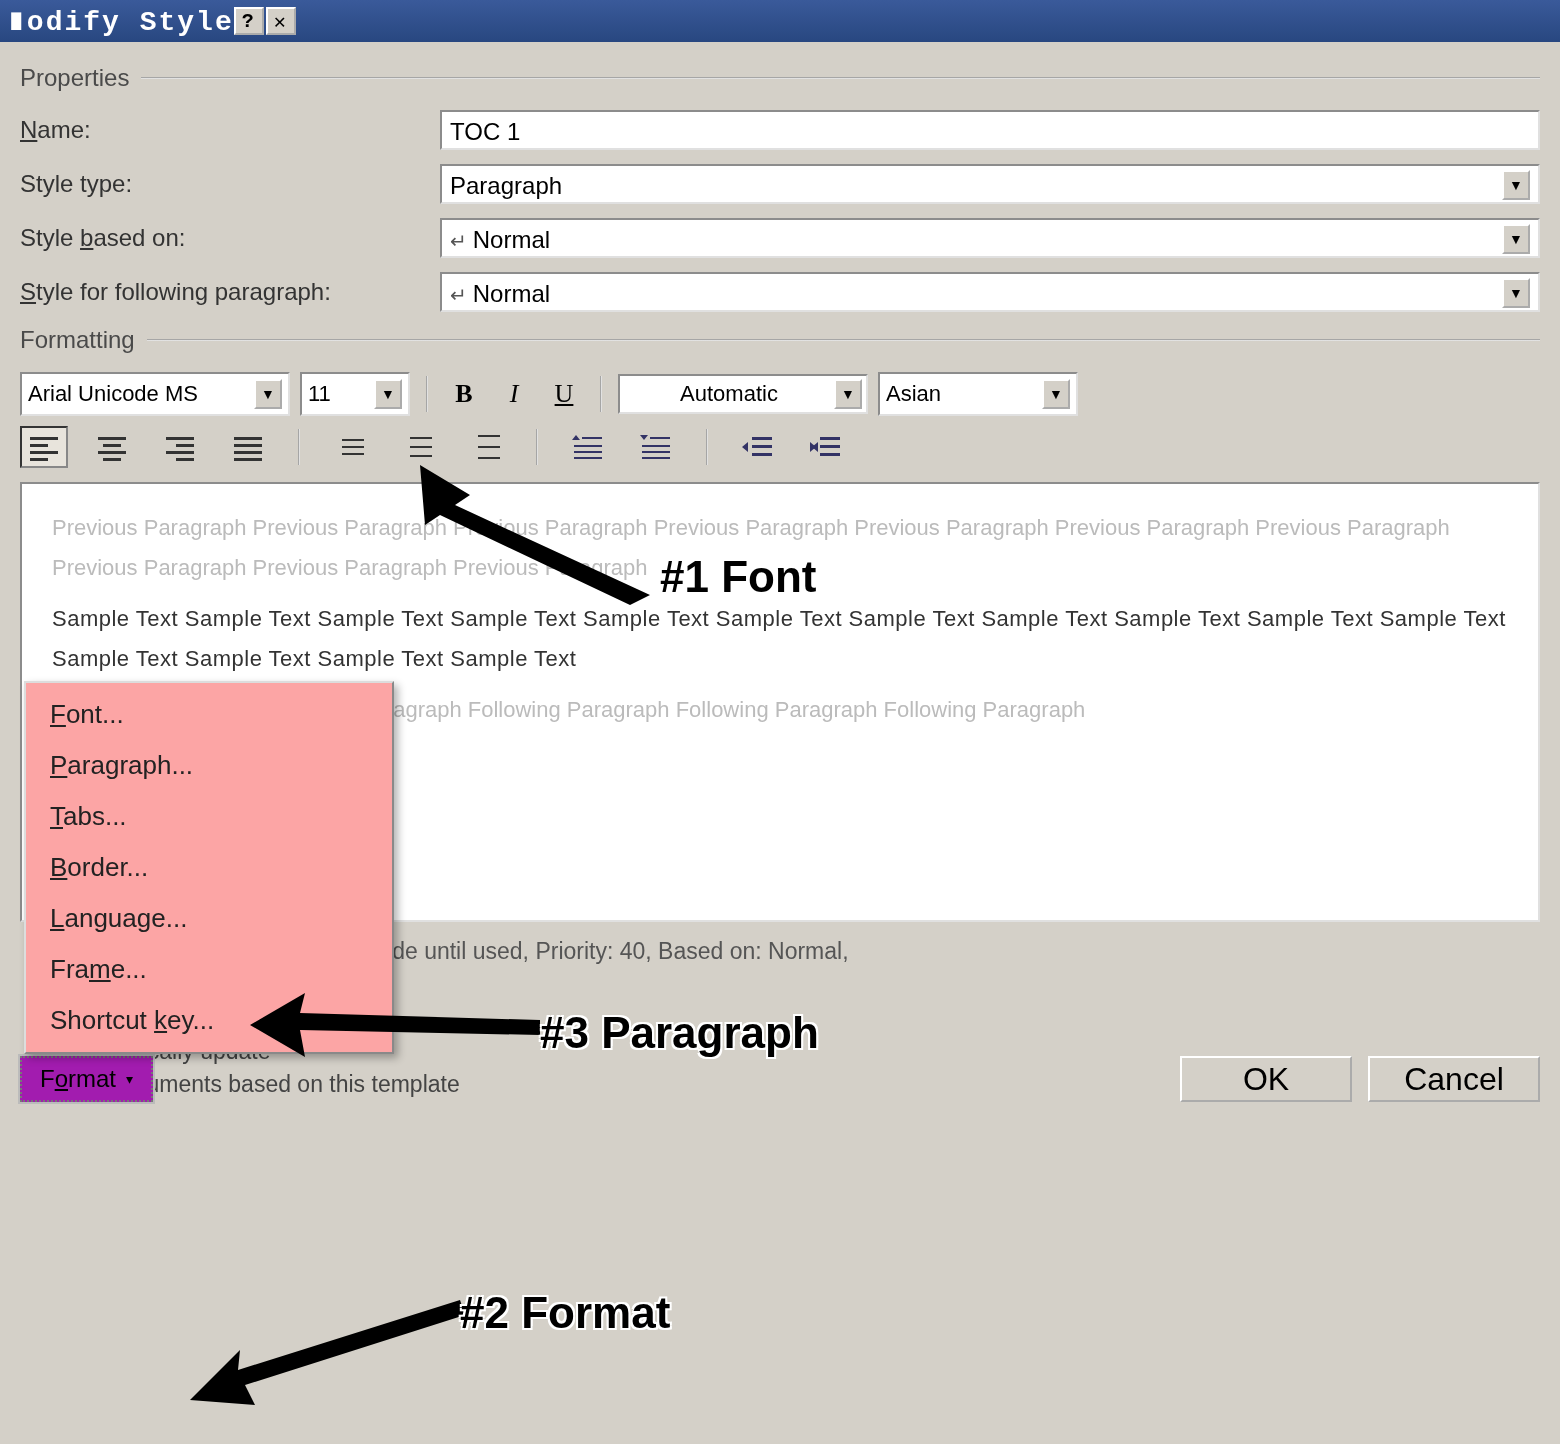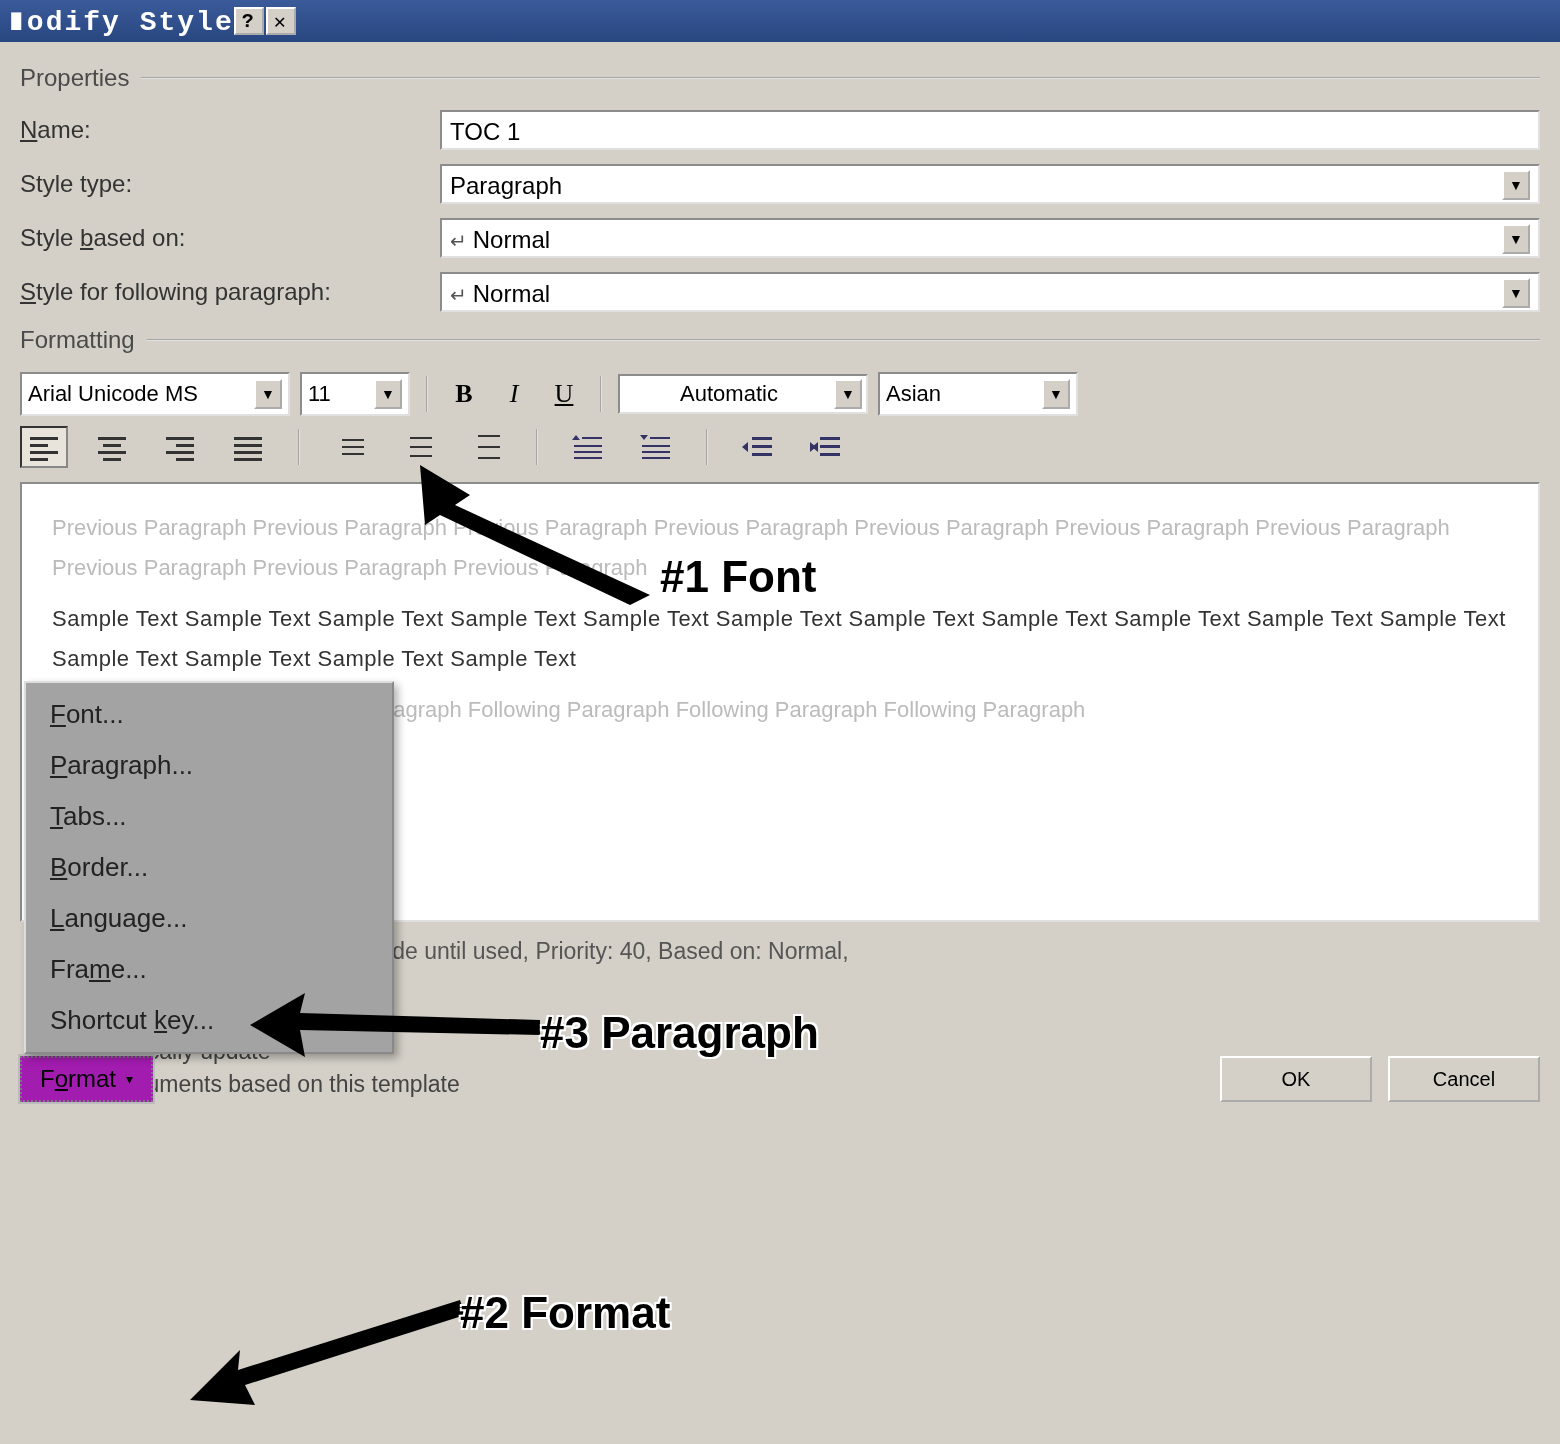--- a/index.html
+++ b/index.html
@@ -133,38 +133,38 @@
   .format-btn {
     height: 46px; padding: 0 18px;
     background: #a21caf;
     border: 2px dotted #777;
     outline: 2px solid #bbb;
     font-size: 24px;
     display: flex; align-items: center; gap: 10px;
     cursor: pointer;
   }
   .btn {
-    height: 46px; width: 152px;
+    height: 46px; width: 172px;
     background: #d4d0c8;
     border: 2px outset #fff;
-    font-size: 20px;
+    font-size: 32px;
     cursor: pointer;
   }
   .btn-group { display: flex; gap: 16px; }
   .checkbox-row {
     display: flex; align-items: center; gap: 10px;
     font-size: 23px; color: #444;
     margin-top: 6px;
   }
   .chk { width: 20px; height: 20px; }
   .format-menu {
     position: absolute;
     left: 24px; bottom: 64px;
     width: 370px;
-    background: #a3a3a3;
+    background: #fca5a5;
     border: 2px outset #ddd;
     box-shadow: 4px 4px 8px rgba(0,0,0,0.3);
     padding: 6px 0;
     z-index: 20;
   }
   .menu-item {
     padding: 10px 24px;
     font-size: 26px; color: #222;
     cursor: pointer;
   }

